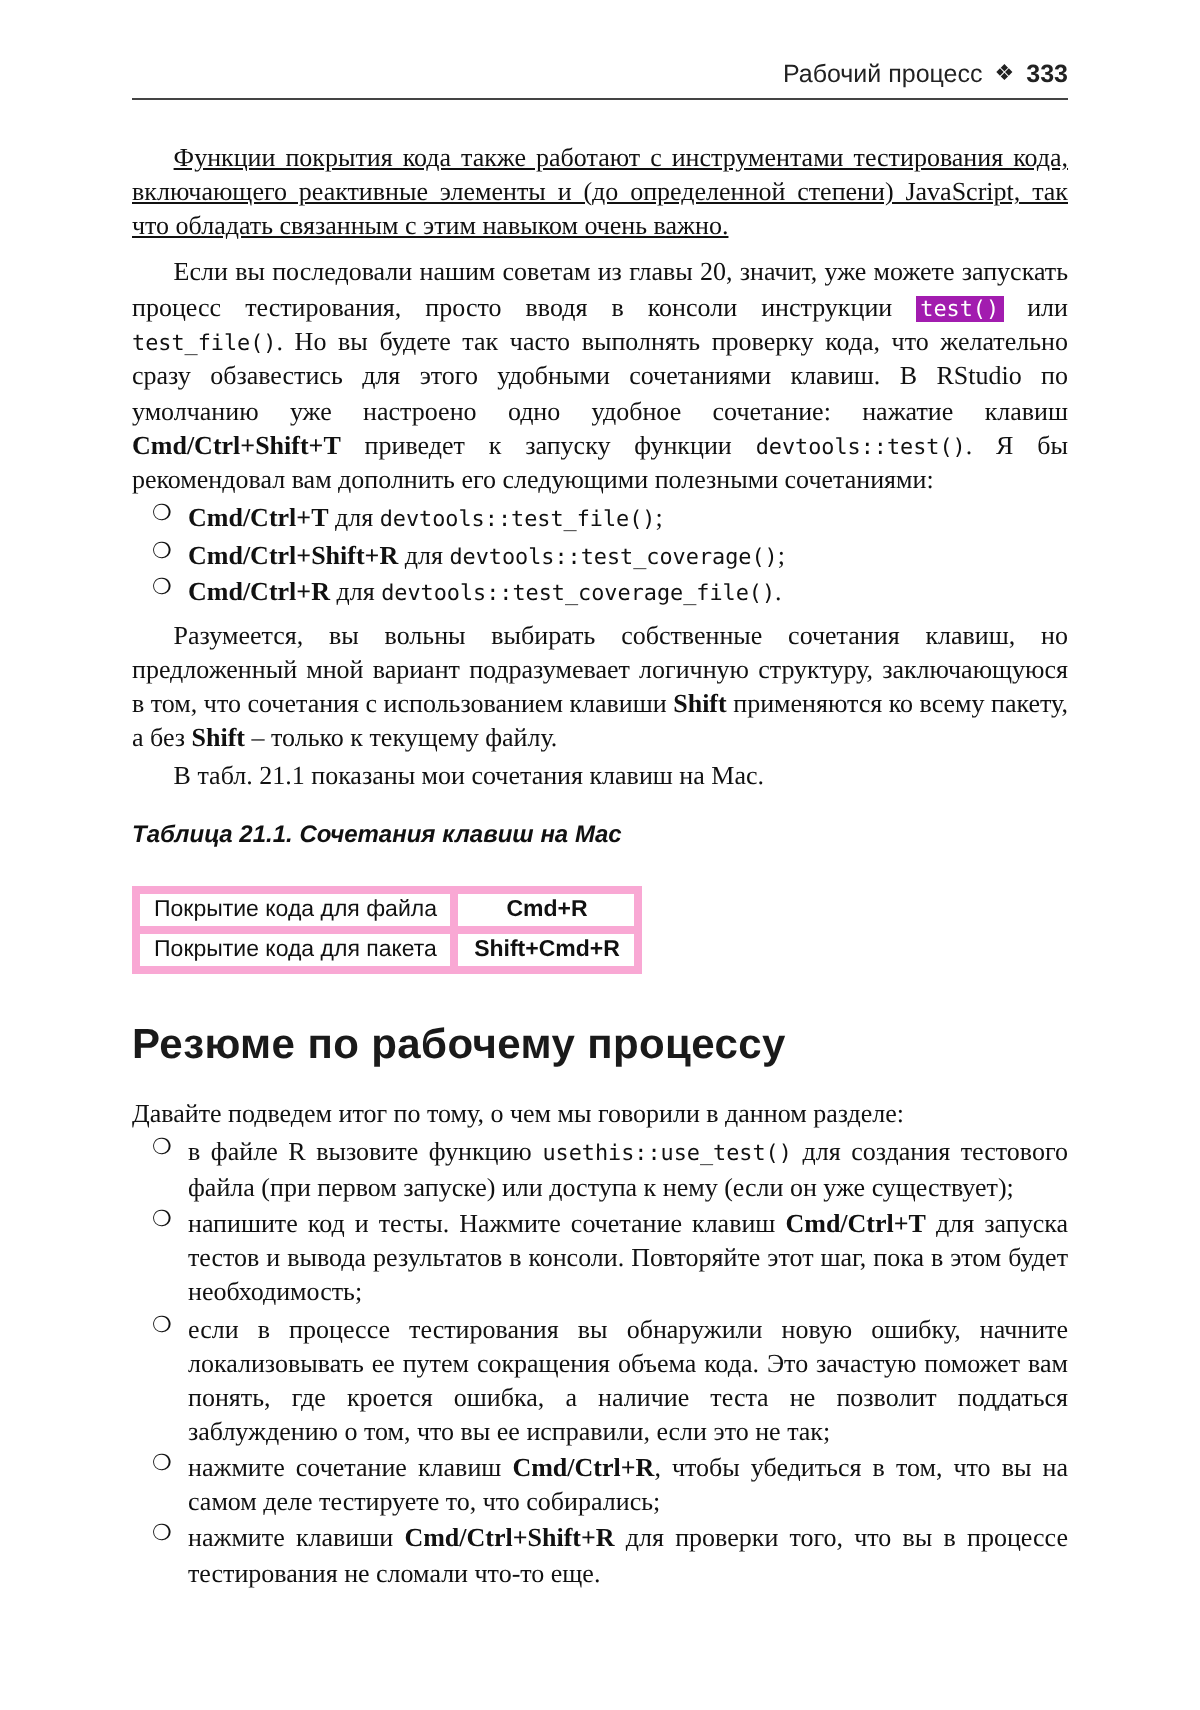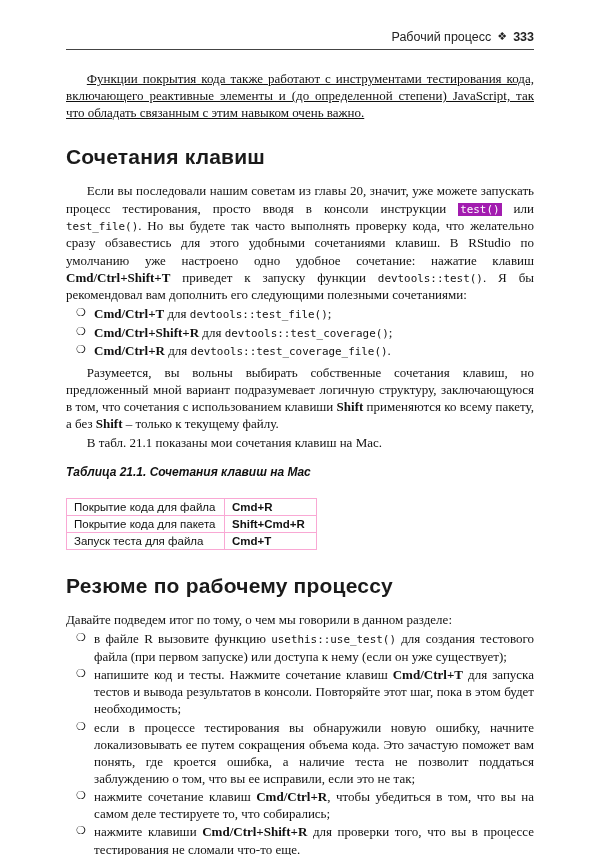--- a/index.html
+++ b/index.html
@@ -90,41 +90,41 @@
     font-weight: 700;
     font-size: 12px;
     margin-bottom: 19px;
   }
   table.kbd-table {
     border-collapse: collapse;
     font-family: "Liberation Sans", sans-serif;
     font-size: 11.5px;
   }
   table.kbd-table td {
-    border: 1px solid #f9a8d4;
+    border: 4px solid #f9a8d4;
     padding: 2px 7px;
     white-space: nowrap;
+    text-align: center;
   }
   table.kbd-table td.col-label { width: 158px; }
   table.kbd-table td.col-value { width: 92px; font-weight: 700; }
 </style>
 </head>
 <body>
 
 <div class="page">
 
   <header class="running-head">
     <span>Рабочий процесс</span>
     <span class="diamond">❖</span>
     <span class="pagenum">333</span>
   </header>
 
   <p class="indent spaced"><span>Функции покрытия кода также работают с инструментами тестирования кода, включающего реактивные элементы и (до определенной степени) JavaScript, так что обладать связанным с этим навыком очень важно.</span></p>
 
-  <h1 class="section">Сочетания клавиш</h1>
 
   <p class="indent"><span>Если вы последовали нашим советам из главы 20, значит, уже можете запускать процесс тестирования, просто вводя в консоли инструкции </span><span class="run-hl">test()</span><span> или </span><span class="run-m">test_file()</span><span>. Но вы будете так часто выполнять проверку кода, что желательно сразу обзавестись для этого удобными сочетаниями клавиш. В RStudio по умолчанию уже настроено одно удобное сочетание: нажатие клавиш </span><span class="run-b">Cmd/Ctrl+Shift+T</span><span> приведет к запуску функции </span><span class="run-m">devtools::test()</span><span>. Я бы рекомендовал вам дополнить его следующими полезными сочетаниями:</span></p>
 
   <ul class="bullets">
     <li>
       <span class="bullet">❍</span>
       <span class="li-text"><span class="run-b">Cmd/Ctrl+T</span><span> для </span><span class="run-m">devtools::test_file()</span><span>;</span></span>
     </li>
     <li>
       <span class="bullet">❍</span>
@@ -143,24 +143,20 @@
     <div class="table-caption">Таблица 21.1. Сочетания клавиш на Mac</div>
     <table class="kbd-table">
       <tbody>
         <tr>
           <td class="col-label">Покрытие кода для файла</td>
           <td class="col-value">Cmd+R</td>
         </tr>
         <tr>
           <td class="col-label">Покрытие кода для пакета</td>
           <td class="col-value">Shift+Cmd+R</td>
-        </tr>
-        <tr>
-          <td class="col-label">Запуск теста для файла</td>
-          <td class="col-value">Cmd+T</td>
         </tr>
       </tbody>
     </table>
   </div>
 
   <h1 class="section">Резюме по рабочему процессу</h1>
 
   <p><span>Давайте подведем итог по тому, о чем мы говорили в данном разделе:</span></p>
 
   <ul class="bullets">

